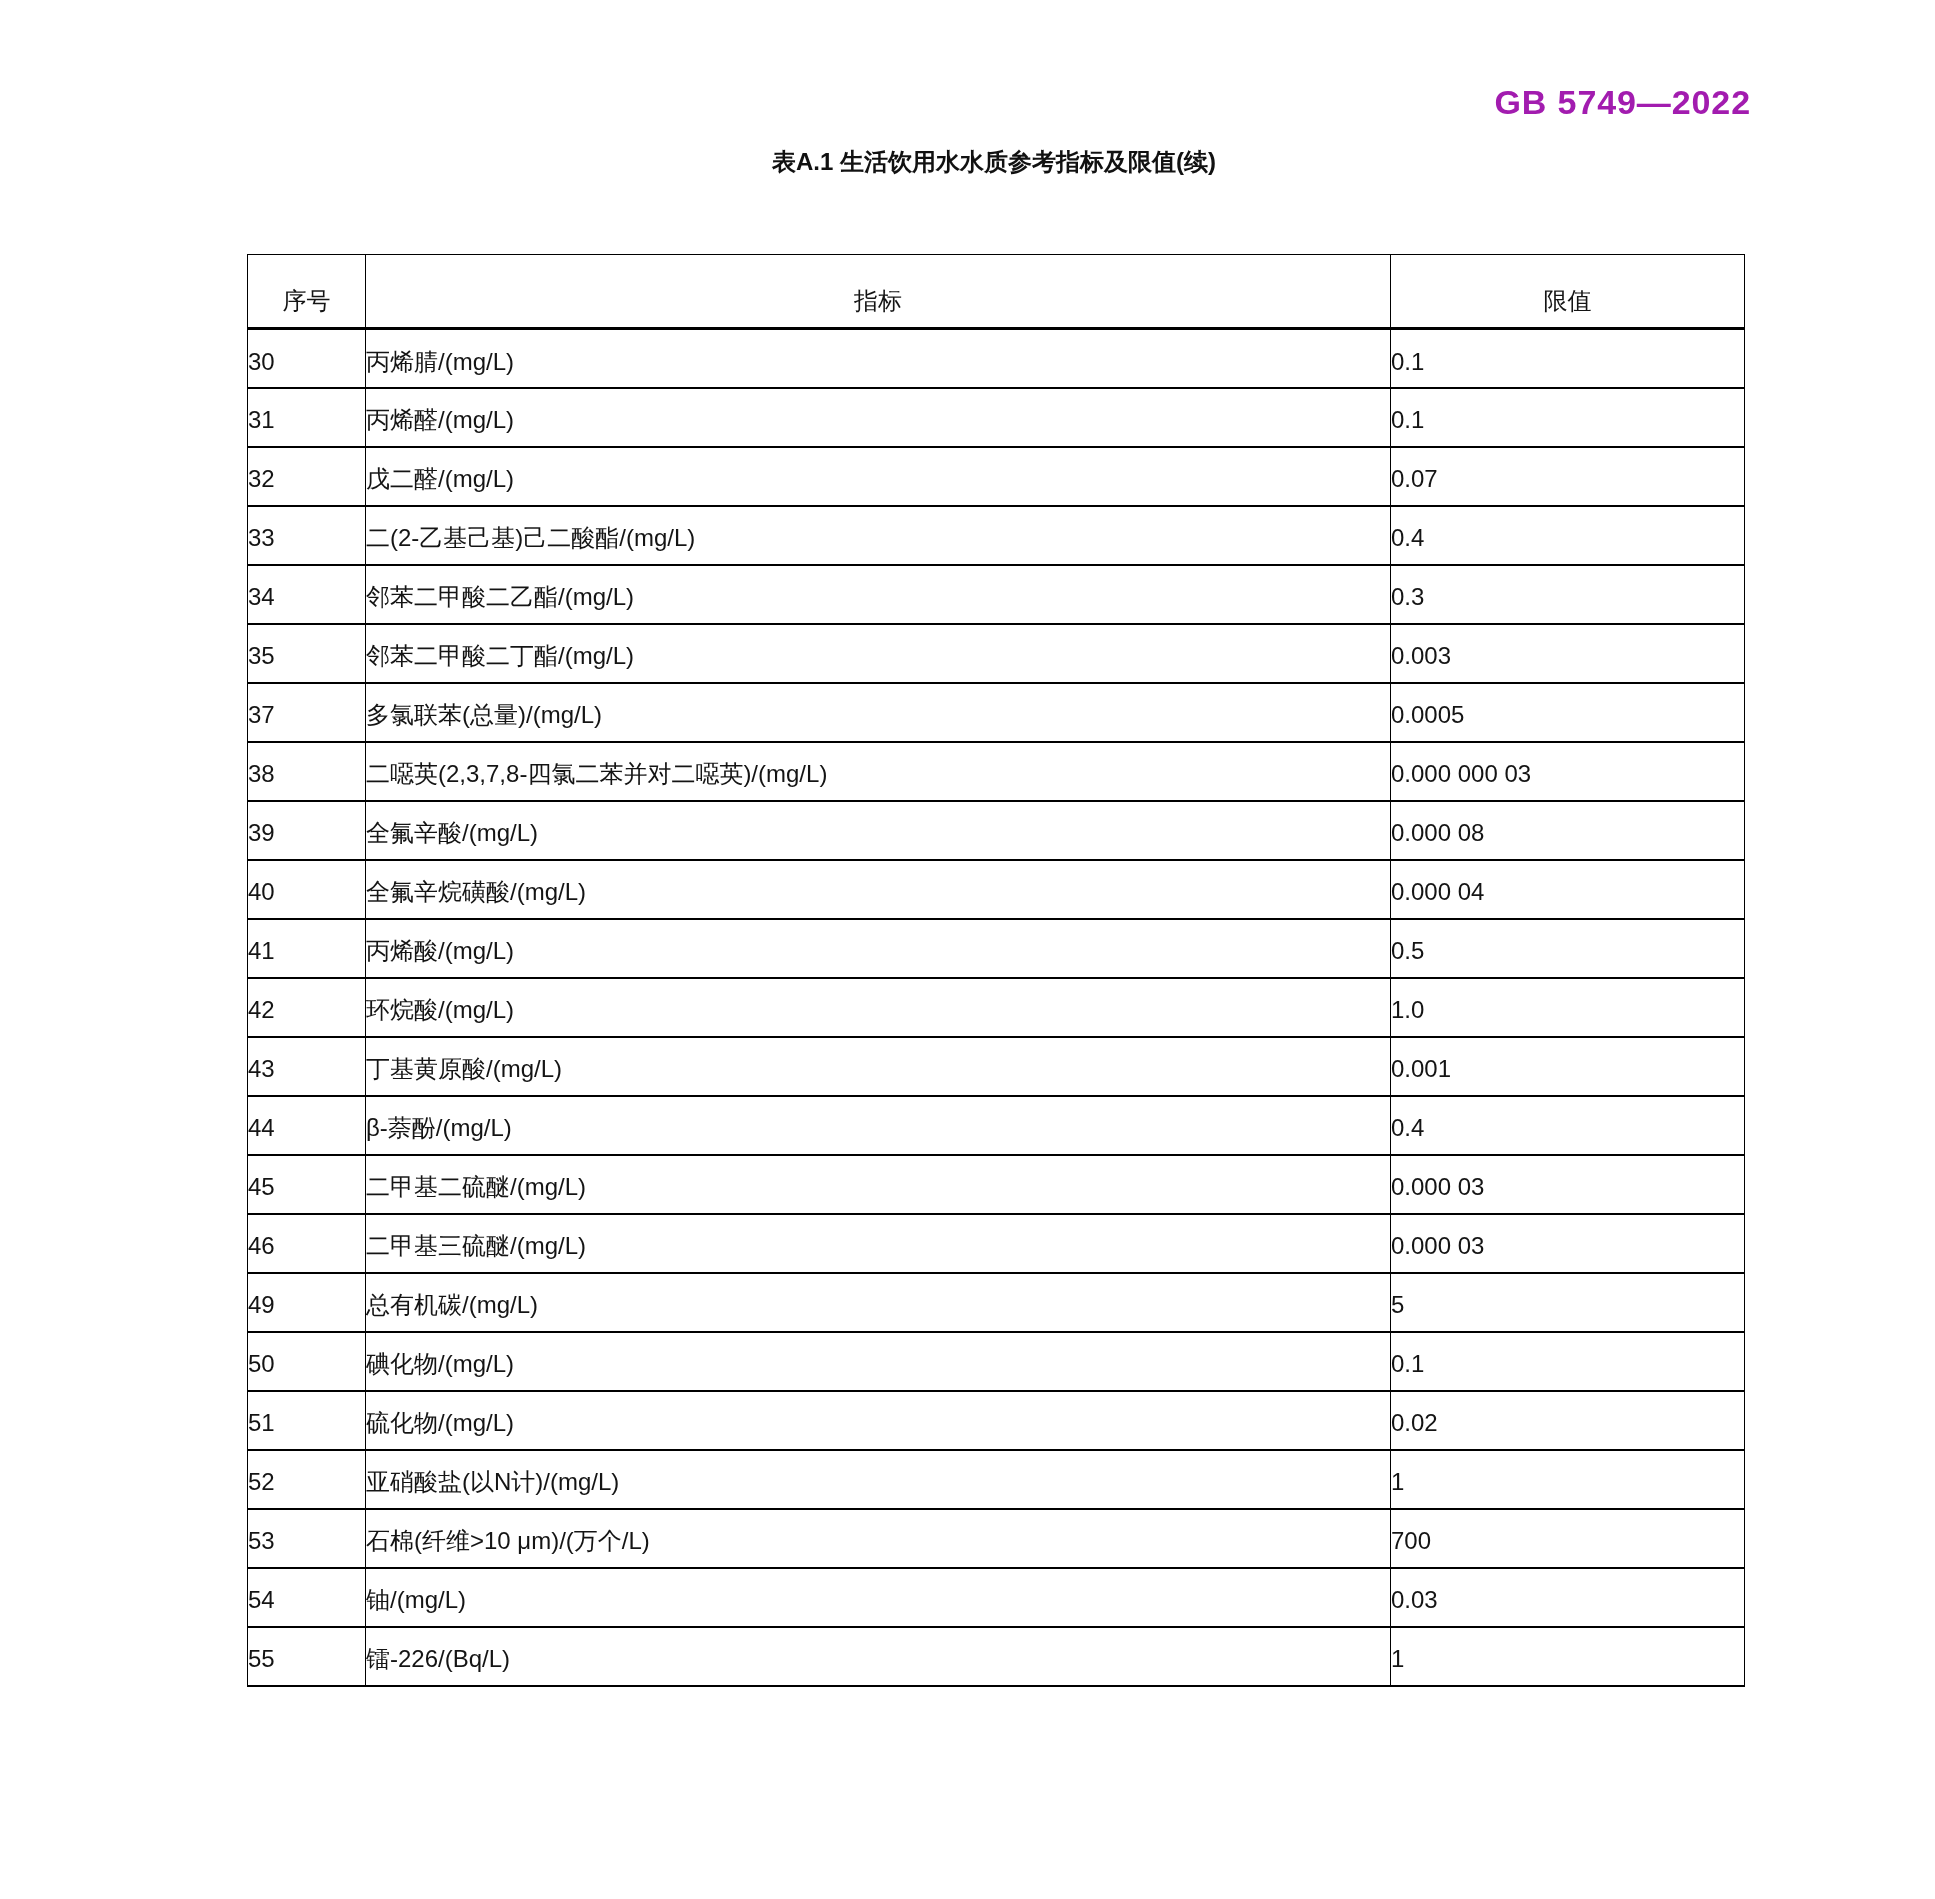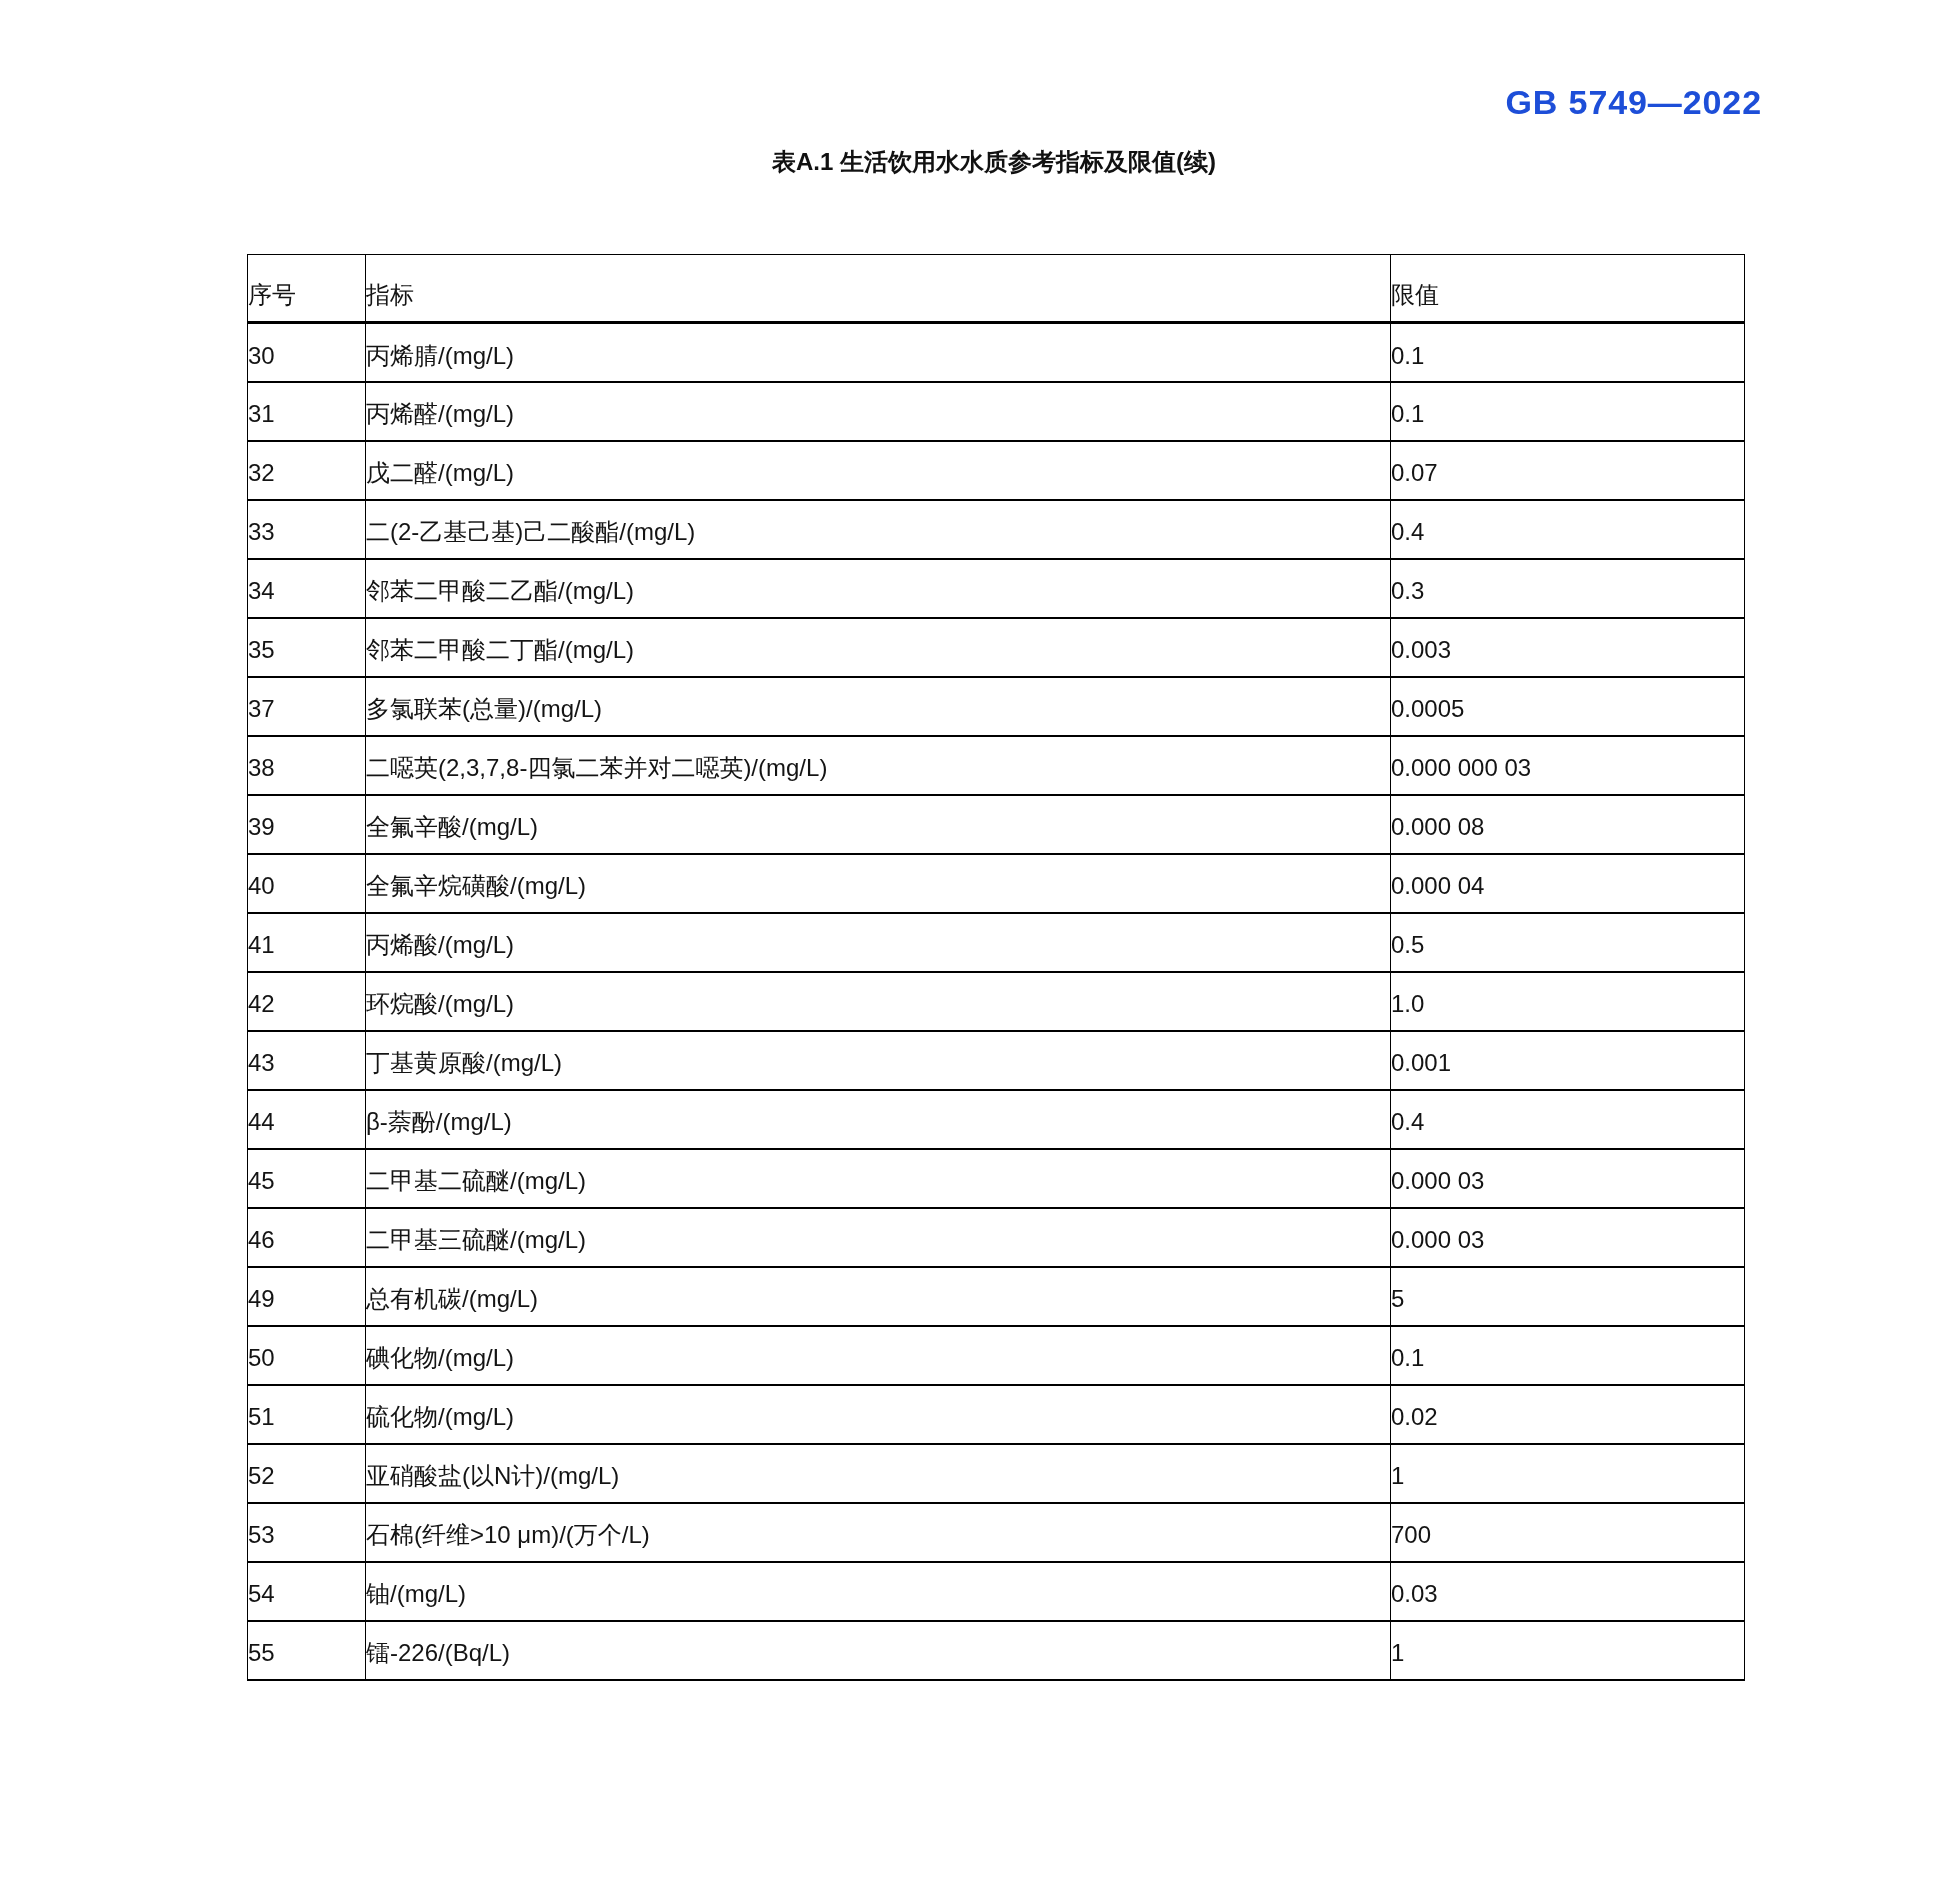--- a/index.html
+++ b/index.html
@@ -15,25 +15,25 @@
     color: #141414;
   }
   .page {
     position: absolute;
     inset: 0;
     background: #ffffff;
   }
   .std-code {
     position: absolute;
     top: 83px;
-    right: 174px;
+    right: 185px;
     font-size: 34px;
     font-weight: 600;
     letter-spacing: 0.9px;
-    color: #1d4ed8;
+    color: #a21caf;
     white-space: nowrap;
   }
   .table-title {
     position: absolute;
     top: 146px;
     left: 247px;
     width: 1494px;
     text-align: center;
     font-size: 24px;
     font-weight: 700;
@@ -59,22 +59,22 @@
     padding: 0;
     padding-top: 6.9px;
     color: #141414;
     overflow: hidden;
     white-space: nowrap;
   }
   table.limits thead th {
     border-top-width: 1.7px;
     border-bottom-width: 3.4px;
     height: 53px;
-    padding-top: 13px;
-    text-align: left;
+    padding-top: 19px;
+    text-align: center;
   }
   table.limits tbody tr {
     height: 59px;
   }
   .c-no  { width: 117px;  text-align: left; }
   .c-ind { width: 1024px; text-align: left; margin-top: 20px; }
   .c-lim { width: 353px;  text-align: left; }
   td.c-ind { padding-left: 26px; }
 </style>
 </head>

